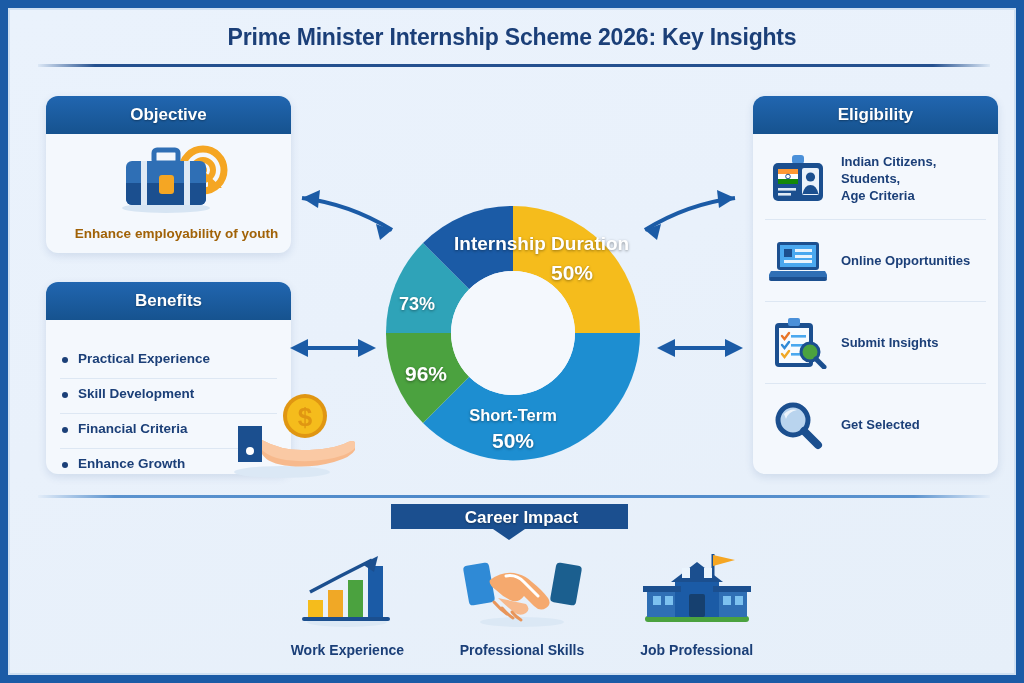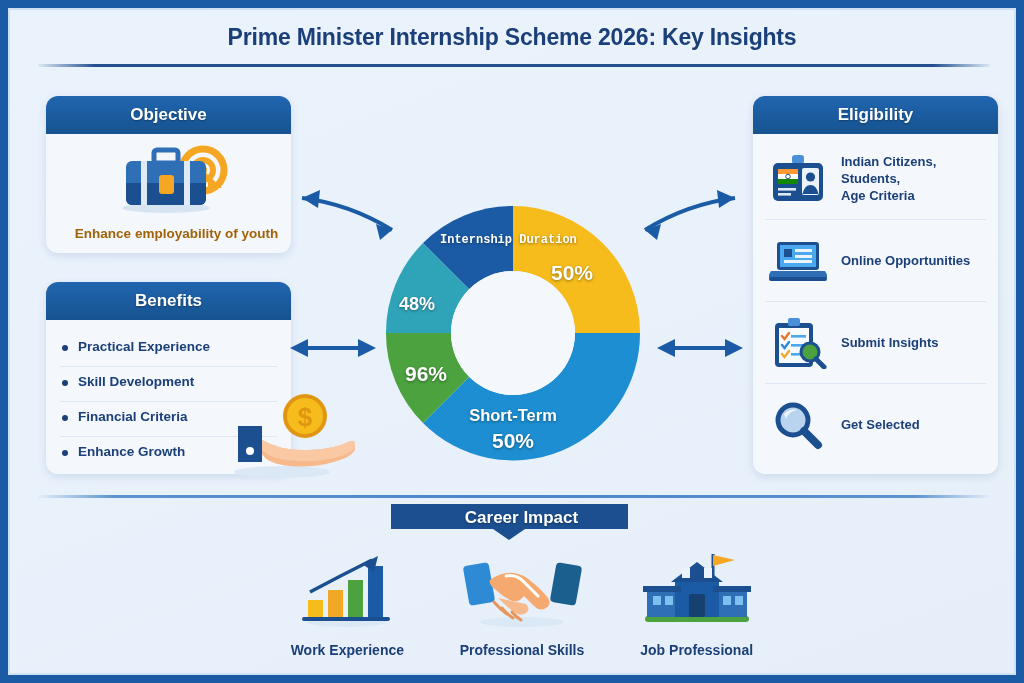--- a/index.html
+++ b/index.html
@@ -53,21 +53,21 @@
   #objective-card { left: 36px; top: 86px; width: 245px; height: 157px; }
   #benefits-card  { left: 36px; top: 272px; width: 245px; height: 192px; }
   #eligibility-card { left: 743px; top: 86px; width: 245px; height: 378px; }
 
   .obj-caption {
     position: absolute; left: 0; bottom: 12px; width: 100%;
     text-align: center; color: #a16207; font-size: 13.5px; font-weight: bold; margin-left: 8px;
   }
 
   
-  .ben-list { list-style: none; margin-top: 2px; }
+  .ben-list { list-style: none; margin-top: 14px; }
   .ben-item {
     position: relative;
     color: #1b3f78; font-size: 13.5px; font-weight: bold;
     padding: 0 0 0 18px; height: 35px; line-height: 30px;
     border-bottom: 1px solid #dde7f3;
   }
   .ben-item:last-child { border-bottom: none; }
   .ben-item::before {
     content: ""; position: absolute; left: 2px; top: 13px;
     width: 6px; height: 6px; border-radius: 50%; background: #1b3f78;
@@ -83,21 +83,21 @@
   .elig-text { color: #1b3f78; font-size: 13px; font-weight: bold; line-height: 1.32; }
   .elig-ico { width: 62px; flex: 0 0 62px; display: flex; justify-content: center; }
 
   
   #donut { position: absolute; left: 358px; top: 178px; }
   .donut-lbl {
     position: absolute; color: #ffffff; font-weight: bold;
     text-shadow: 0 1px 3px rgba(0,0,0,0.40);
     white-space: nowrap;
   }
-  #lbl-duration-name { left: 430px; top: 223px; font-size: 12px; font-family: Liberation Mono, monospace; }
+  #lbl-duration-name { left: 444px; top: 223px; font-size: 19px; }
   #lbl-duration-val  { left: 541px; top: 251px; font-size: 21px; }
   #lbl-short-name    { left: 503px; top: 396px; font-size: 16.5px; transform: translateX(-50%); }
   #lbl-short-val     { left: 503px; top: 419px; font-size: 21px; transform: translateX(-50%); }
   #lbl-teal          { left: 389px; top: 284px; font-size: 18px; }
   #lbl-green         { left: 395px; top: 352px; font-size: 21px; }
 
   
   .arrow-svg { position: absolute; }
 
   
@@ -265,21 +265,21 @@
 
     <path d="M145 145 L55 55 A127 127 0 0 1 145 18 Z" fill="#1b5ba6" clip-path="url(#holeclip)"></path>
     <circle cx="145" cy="145" r="62" fill="#f4f8fd"></circle>
   </svg>
 
   <div class="donut-lbl" id="lbl-duration-name">Internship Duration</div>
   <div class="donut-lbl" id="lbl-duration-val">50%</div>
   <div class="donut-lbl" id="lbl-short-name">Short-Term</div>
   <div class="donut-lbl" id="lbl-short-val">50%</div>
   <div class="donut-lbl" id="lbl-green">96%</div>
-  <div class="donut-lbl" id="lbl-teal">48%</div>
+  <div class="donut-lbl" id="lbl-teal">73%</div>
 
   <svg class="arrow-svg" style="left:270px;top:166px;" width="120" height="80" viewBox="0 0 120 80">
     <path d="M22 22 Q70 28 112 54" stroke="#1b5ba6" stroke-width="4" fill="none"></path>
     <path d="M22 22 L40 14 L38 32 Z" fill="#1b5ba6"></path>
     <path d="M112 54 L96 48 L100 64 Z" fill="#1b5ba6"></path>
   </svg>
 
   <svg class="arrow-svg" style="left:625px;top:166px;" width="122" height="80" viewBox="0 0 122 80">
     <path d="M100 22 Q52 28 10 54" stroke="#1b5ba6" stroke-width="4" fill="none"></path>
     <path d="M100 22 L82 14 L84 32 Z" fill="#1b5ba6"></path>

